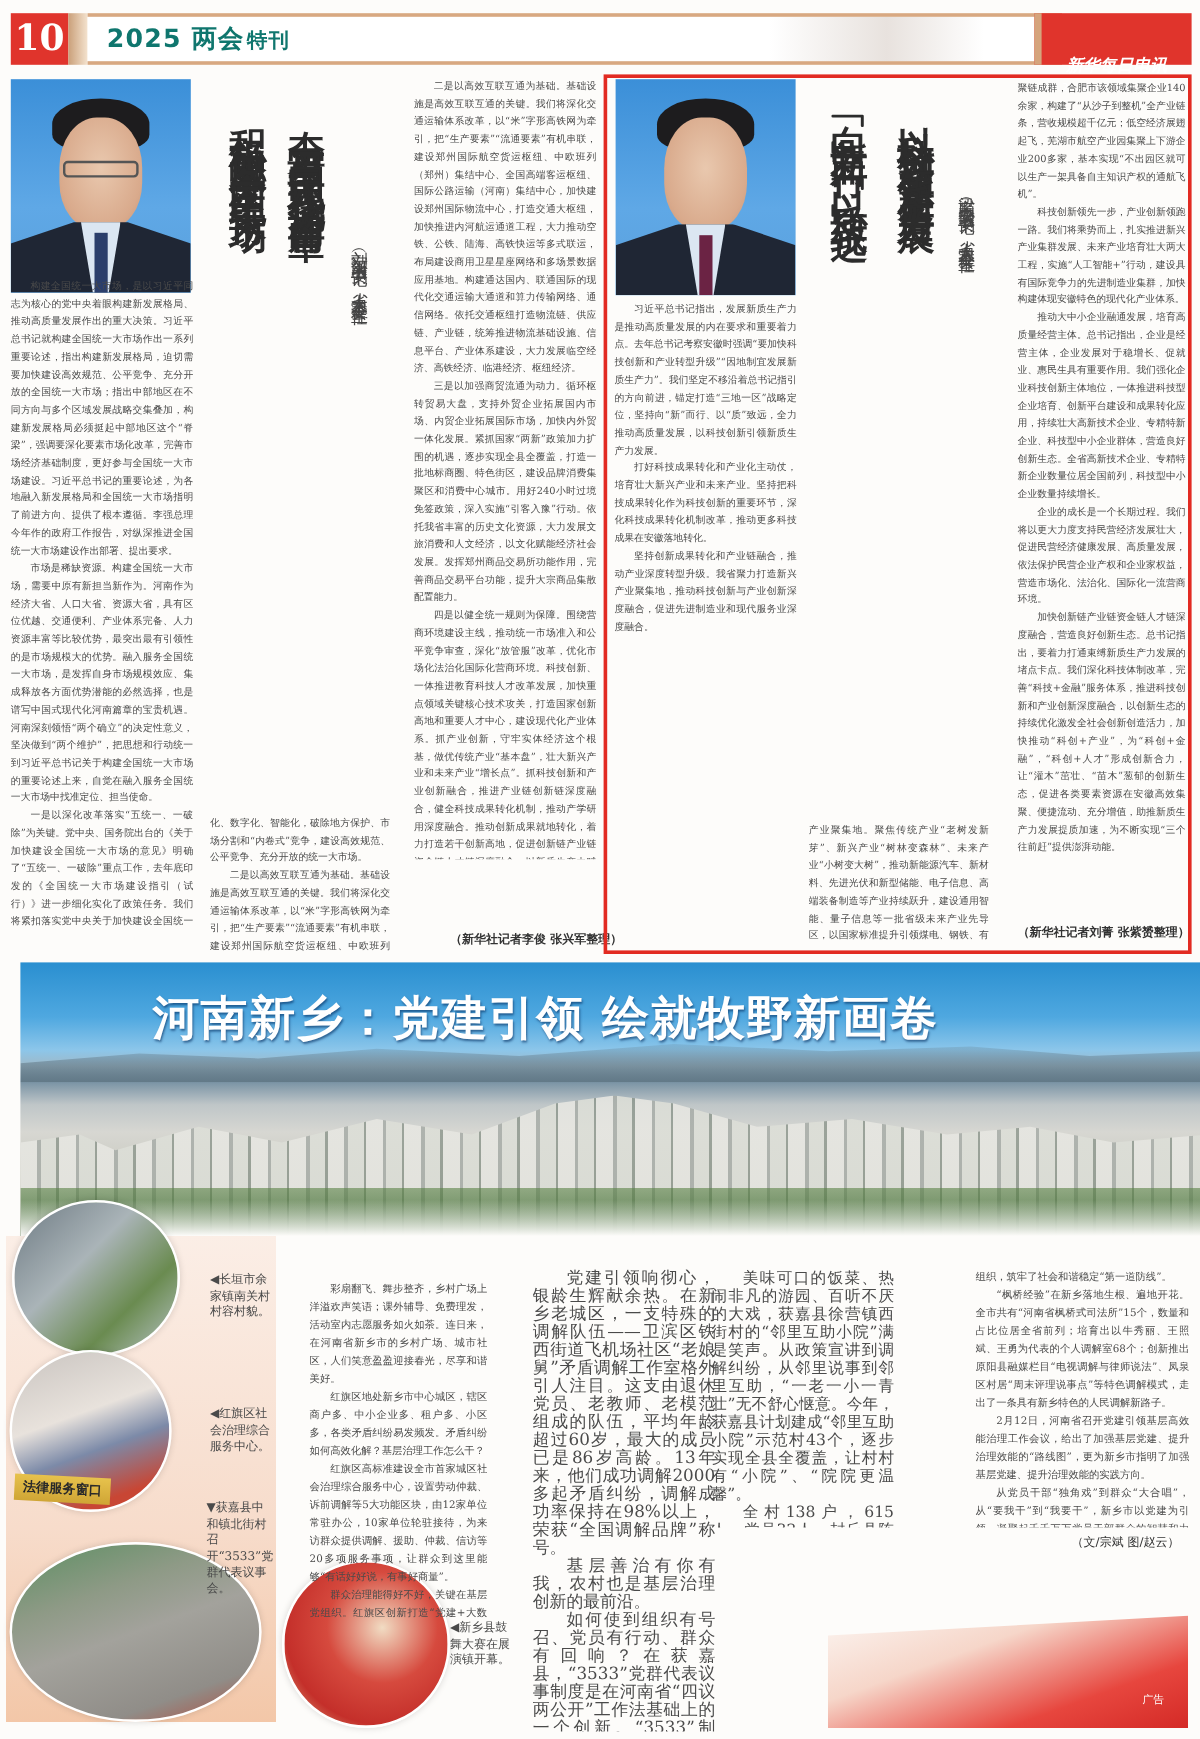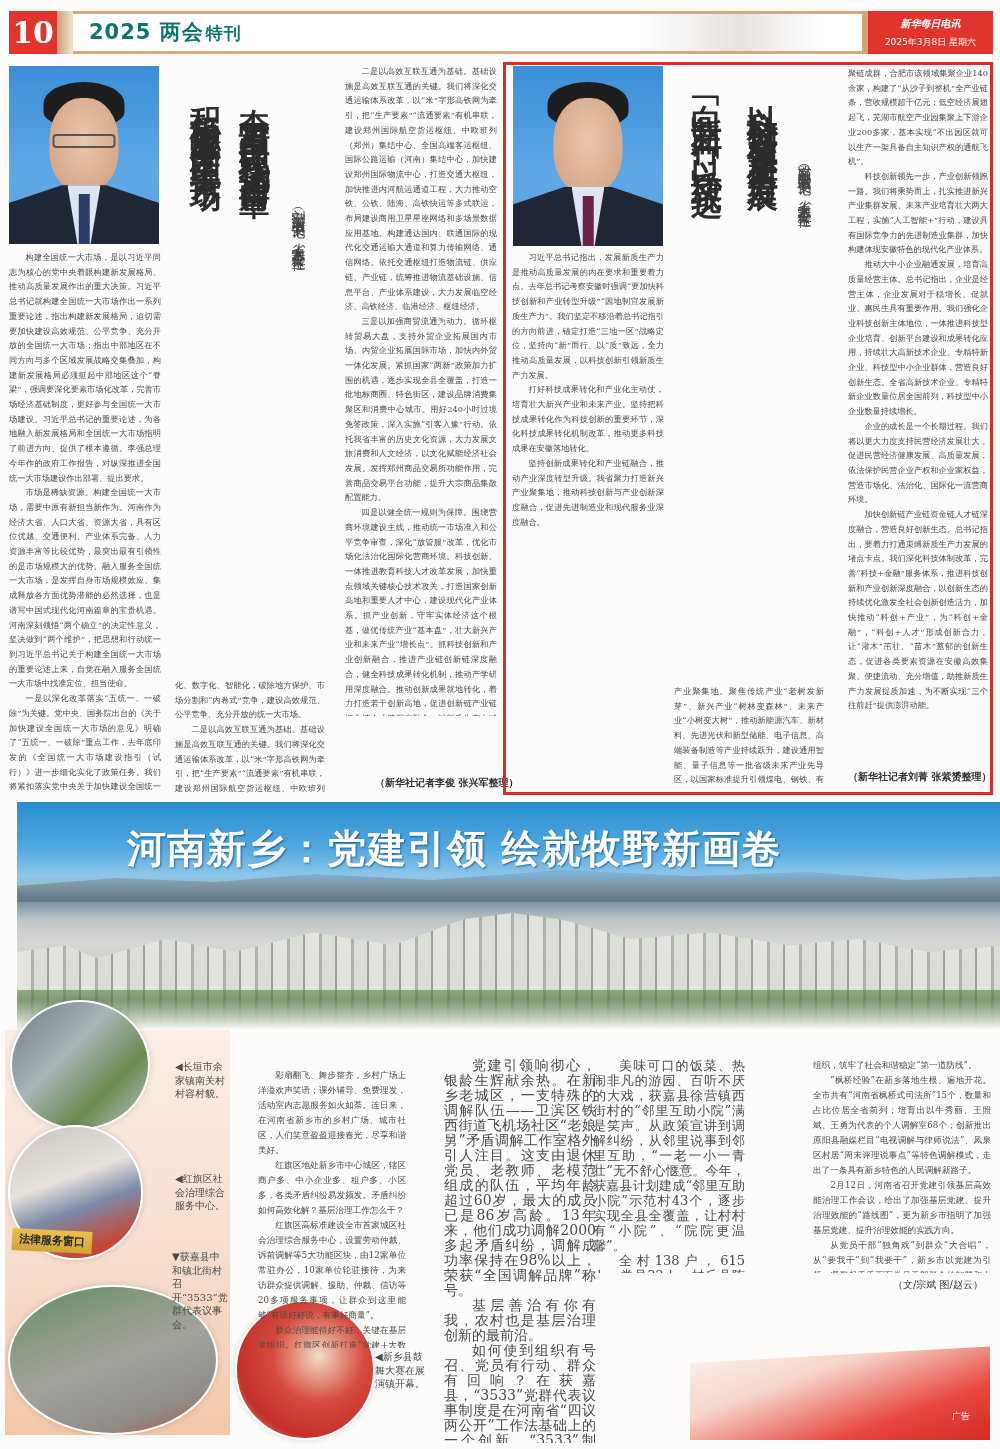--- a/index.html
+++ b/index.html
@@ -6,21 +6,21 @@
   body { width: 1000px; height: 1449px; background: #fdfcfa; font-family: "DejaVu Serif", serif; color: #3a3a3a; position: relative; overflow: hidden; }
 
   
   .masthead { position: absolute; left: 9px; top: 11px; width: 984px; height: 44px; }
   .page-num { position: absolute; left: 0; top: 0; width: 48px; height: 43px; background: #e0342c; color: #fff; font-family: "DejaVu Serif", serif; font-weight: bold; font-size: 30px; line-height: 43px; text-align: center; }
   .page-num-edge { position: absolute; left: 48px; top: 0; width: 16px; height: 43px; background: linear-gradient(90deg, #caa07a, #f4e3cf); }
   .head-band { position: absolute; left: 64px; top: 0; width: 812px; height: 43px; border-top: 3px solid #d8a881; border-bottom: 3px solid #d8a881; background: linear-gradient(90deg, #fff 0%, #fff 70%, #e8e2de 82%, #fff 92%); }
   .head-title { position: absolute; left: 80px; top: 5px; color: #0f766e; font-family: "DejaVu Sans", sans-serif; font-weight: bold; font-size: 21px; line-height: 32px; letter-spacing: 1px; }
   .head-title .special { font-size: 17px; margin-left: 2px; }
   .brand-box { position: absolute; right: 0; top: 0; width: 131px; height: 43px; background: #e0342c; color: #fff; text-align: center; border-left: 6px solid #d5a47c; }
-  .brand-name { font-family: Liberation Serif, serif; font-weight: bold; font-size: 10px; line-height: 22px; padding-top: 2px; font-style: italic; }
+  .brand-name { font-family: Liberation Serif, serif; font-weight: bold; font-size: 14px; line-height: 22px; padding-top: 2px; font-style: italic; margin-top: 32px; }
   .brand-date { font-family: "DejaVu Sans", sans-serif; font-size: 9px; line-height: 14px; }
 
   
   .col-text { position: absolute; font-size: 8.2px; line-height: 14.7px; color: #4a4a4a; text-align: justify; overflow: hidden; }
   .col-text p { text-indent: 2em; }
   .photo { position: absolute; background: linear-gradient(180deg, #3b8fd8 0%, #5fa8e6 60%, #5aa0dc 100%); overflow: hidden; }
   .photo .face { position: absolute; left: 50%; top: 18%; width: 46%; height: 52%; transform: translateX(-50%); background: radial-gradient(ellipse at 50% 45%, #e9c8ae 0%, #d9aa8c 70%, #c49478 100%); border-radius: 45% 45% 42% 42%; }
   .photo .hair { position: absolute; left: 50%; top: 9%; width: 54%; height: 24%; transform: translateX(-50%); background: #1d1c1e; border-radius: 50% 50% 30% 30%; }
   .photo .suit { position: absolute; left: 0; right: 0; bottom: 0; height: 33%; background: #1f2634; clip-path: polygon(0 30%, 35% 0, 65% 0, 100% 30%, 100% 100%, 0 100%); }
   .photo .shirt { position: absolute; left: 50%; bottom: 0; width: 22%; height: 33%; transform: translateX(-50%); background: #dbe6f2; clip-path: polygon(0 0, 100% 0, 70% 100%, 30% 100%); }
@@ -79,21 +79,21 @@
     <div class="glasses"></div>
     <div class="suit"></div>
     <div class="shirt"></div>
     <div class="tie"></div>
   </div>
 
   <div class="vtitle big" style="left:234px; top:84px; height:590px;">奋力谱写中国式现代化河南篇章</div>
   <div class="vtitle big" style="left:185px; top:84px; height:590px;">积极融入服务全国统一大市场</div>
   <div class="vbyline" style="left:290px; top:198px; height:320px;">刘宁（河南省委书记、省人大常委会主任）</div>
 
-  <div class="col-text" style="left:9px; top:250px; width:152px; height:545px;">
+  <div class="col-text" style="left:9px; top:231px; width:152px; height:545px;">
     <p>构建全国统一大市场，是以习近平同志为核心的党中央着眼构建新发展格局、推动高质量发展作出的重大决策。习近平总书记就构建全国统一大市场作出一系列重要论述，指出构建新发展格局，迫切需要加快建设高效规范、公平竞争、充分开放的全国统一大市场；指出中部地区在不同方向与多个区域发展战略交集叠加，构建新发展格局必须挺起中部地区这个“脊梁”，强调要深化要素市场化改革，完善市场经济基础制度，更好参与全国统一大市场建设。习近平总书记的重要论述，为各地融入新发展格局和全国统一大市场指明了前进方向、提供了根本遵循。李强总理今年作的政府工作报告，对纵深推进全国统一大市场建设作出部署、提出要求。</p>
     <p>市场是稀缺资源。构建全国统一大市场，需要中原有新担当新作为。河南作为经济大省、人口大省、资源大省，具有区位优越、交通便利、产业体系完备、人力资源丰富等比较优势，最突出最有引领性的是市场规模大的优势。融入服务全国统一大市场，是发挥自身市场规模效应、集成释放各方面优势潜能的必然选择，也是谱写中国式现代化河南篇章的宝贵机遇。河南深刻领悟“两个确立”的决定性意义，坚决做到“两个维护”，把思想和行动统一到习近平总书记关于构建全国统一大市场的重要论述上来，自觉在融入服务全国统一大市场中找准定位、担当使命。</p>
     <p>一是以深化改革落实“五统一、一破除”为关键。党中央、国务院出台的《关于加快建设全国统一大市场的意见》明确了“五统一、一破除”重点工作，去年底印发的《全国统一大市场建设指引（试行）》进一步细化实化了政策任务。我们将紧扣落实党中央关于加快建设全国统一大市场的改革举措，加快建立健全基础制度规则，深化要素市场化配置改革，健全社会信用体系，推进市场建设取得实质性进展。</p>
   </div>
 
   <div class="col-text" style="left:175px; top:678px; width:150px; height:116px;">
     <p style="text-indent:0">化、数字化、智能化，破除地方保护、市场分割和“内卷式”竞争，建设高效规范、公平竞争、充分开放的统一大市场。</p>
     <p>二是以高效互联互通为基础。基础设施是高效互联互通的关键。我们将深化交通运输体系改革，以“米”字形高铁网为牵引，把“生产要素”“流通要素”有机串联，建设郑州国际航空货运枢纽、中欧班列（郑州）集结中心、全国高端客运枢纽、国际公路运输（河南）集结中心，加快建设郑州国际物流中心，打造交通大枢纽，加快推进内河航运通道工程，大力推动空铁、公铁、陆海、高铁快运等多式联运，布局建设商用卫星星座网络和多场景数据应用基地。构建通达国内、联通国际的现代化交通运输大通道和算力传输网络、通信网络。依托交通枢纽打造物流链、供应链、产业链，统筹推进物流基础设施、信息平台、产业体系建设，大力发展临空经济、高铁经济、临港经济、枢纽经济。</p>
   </div>
 

